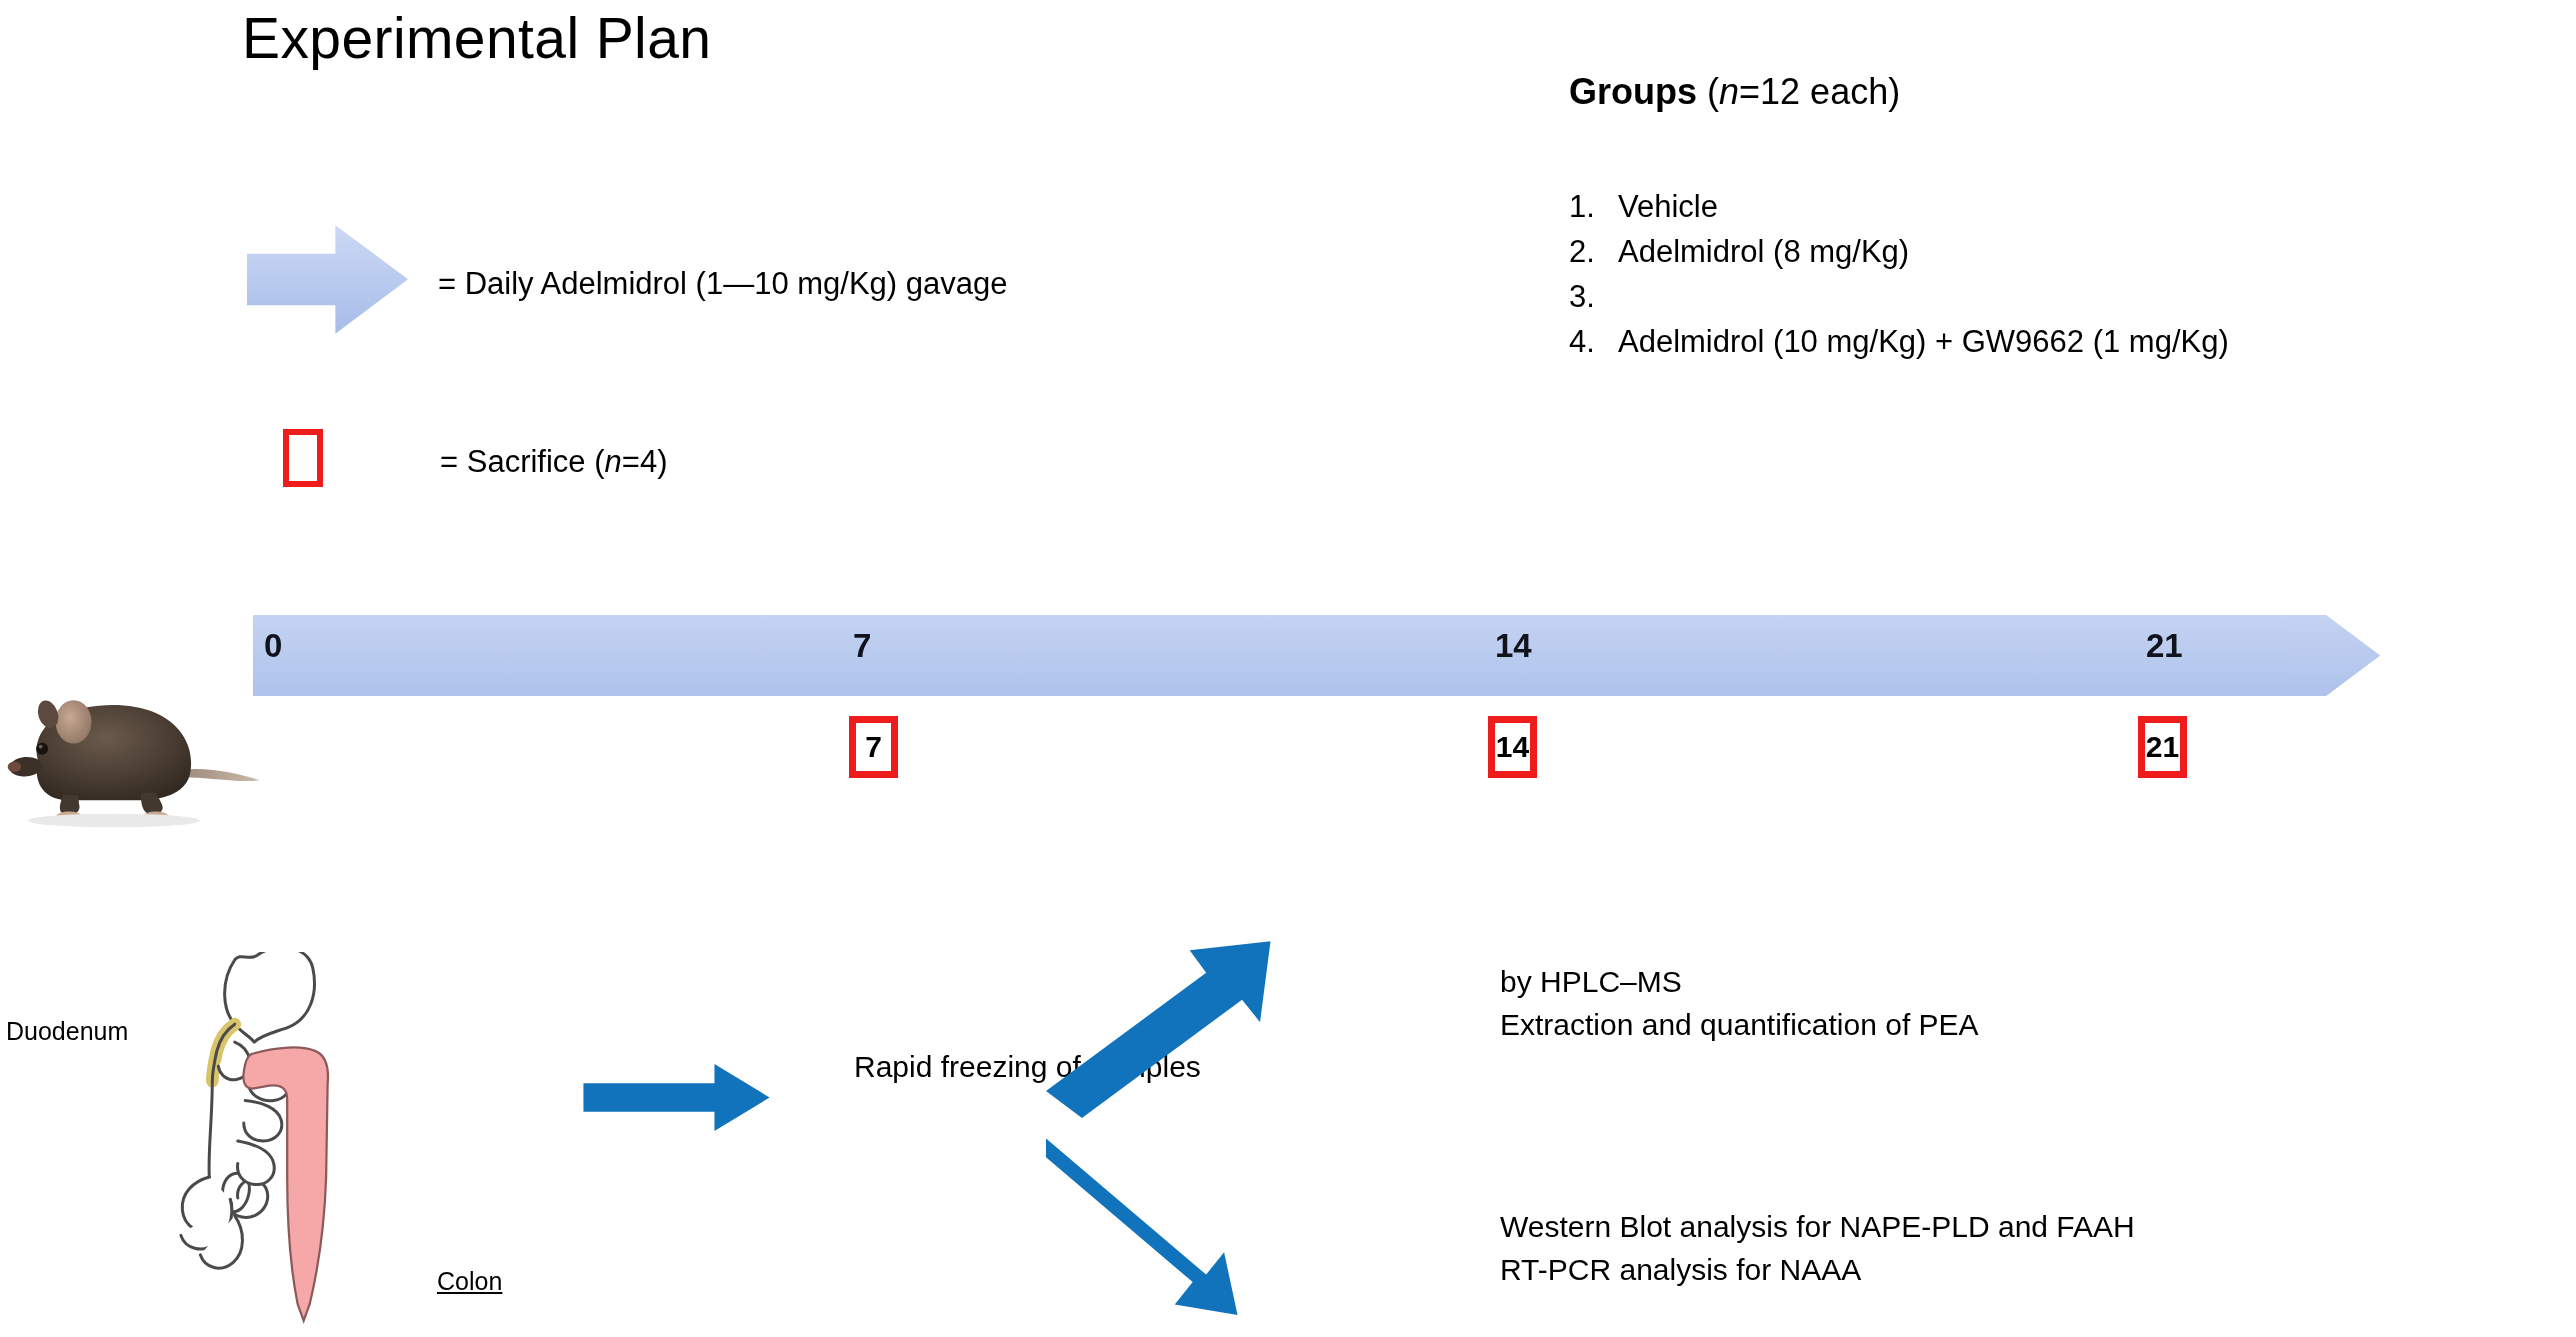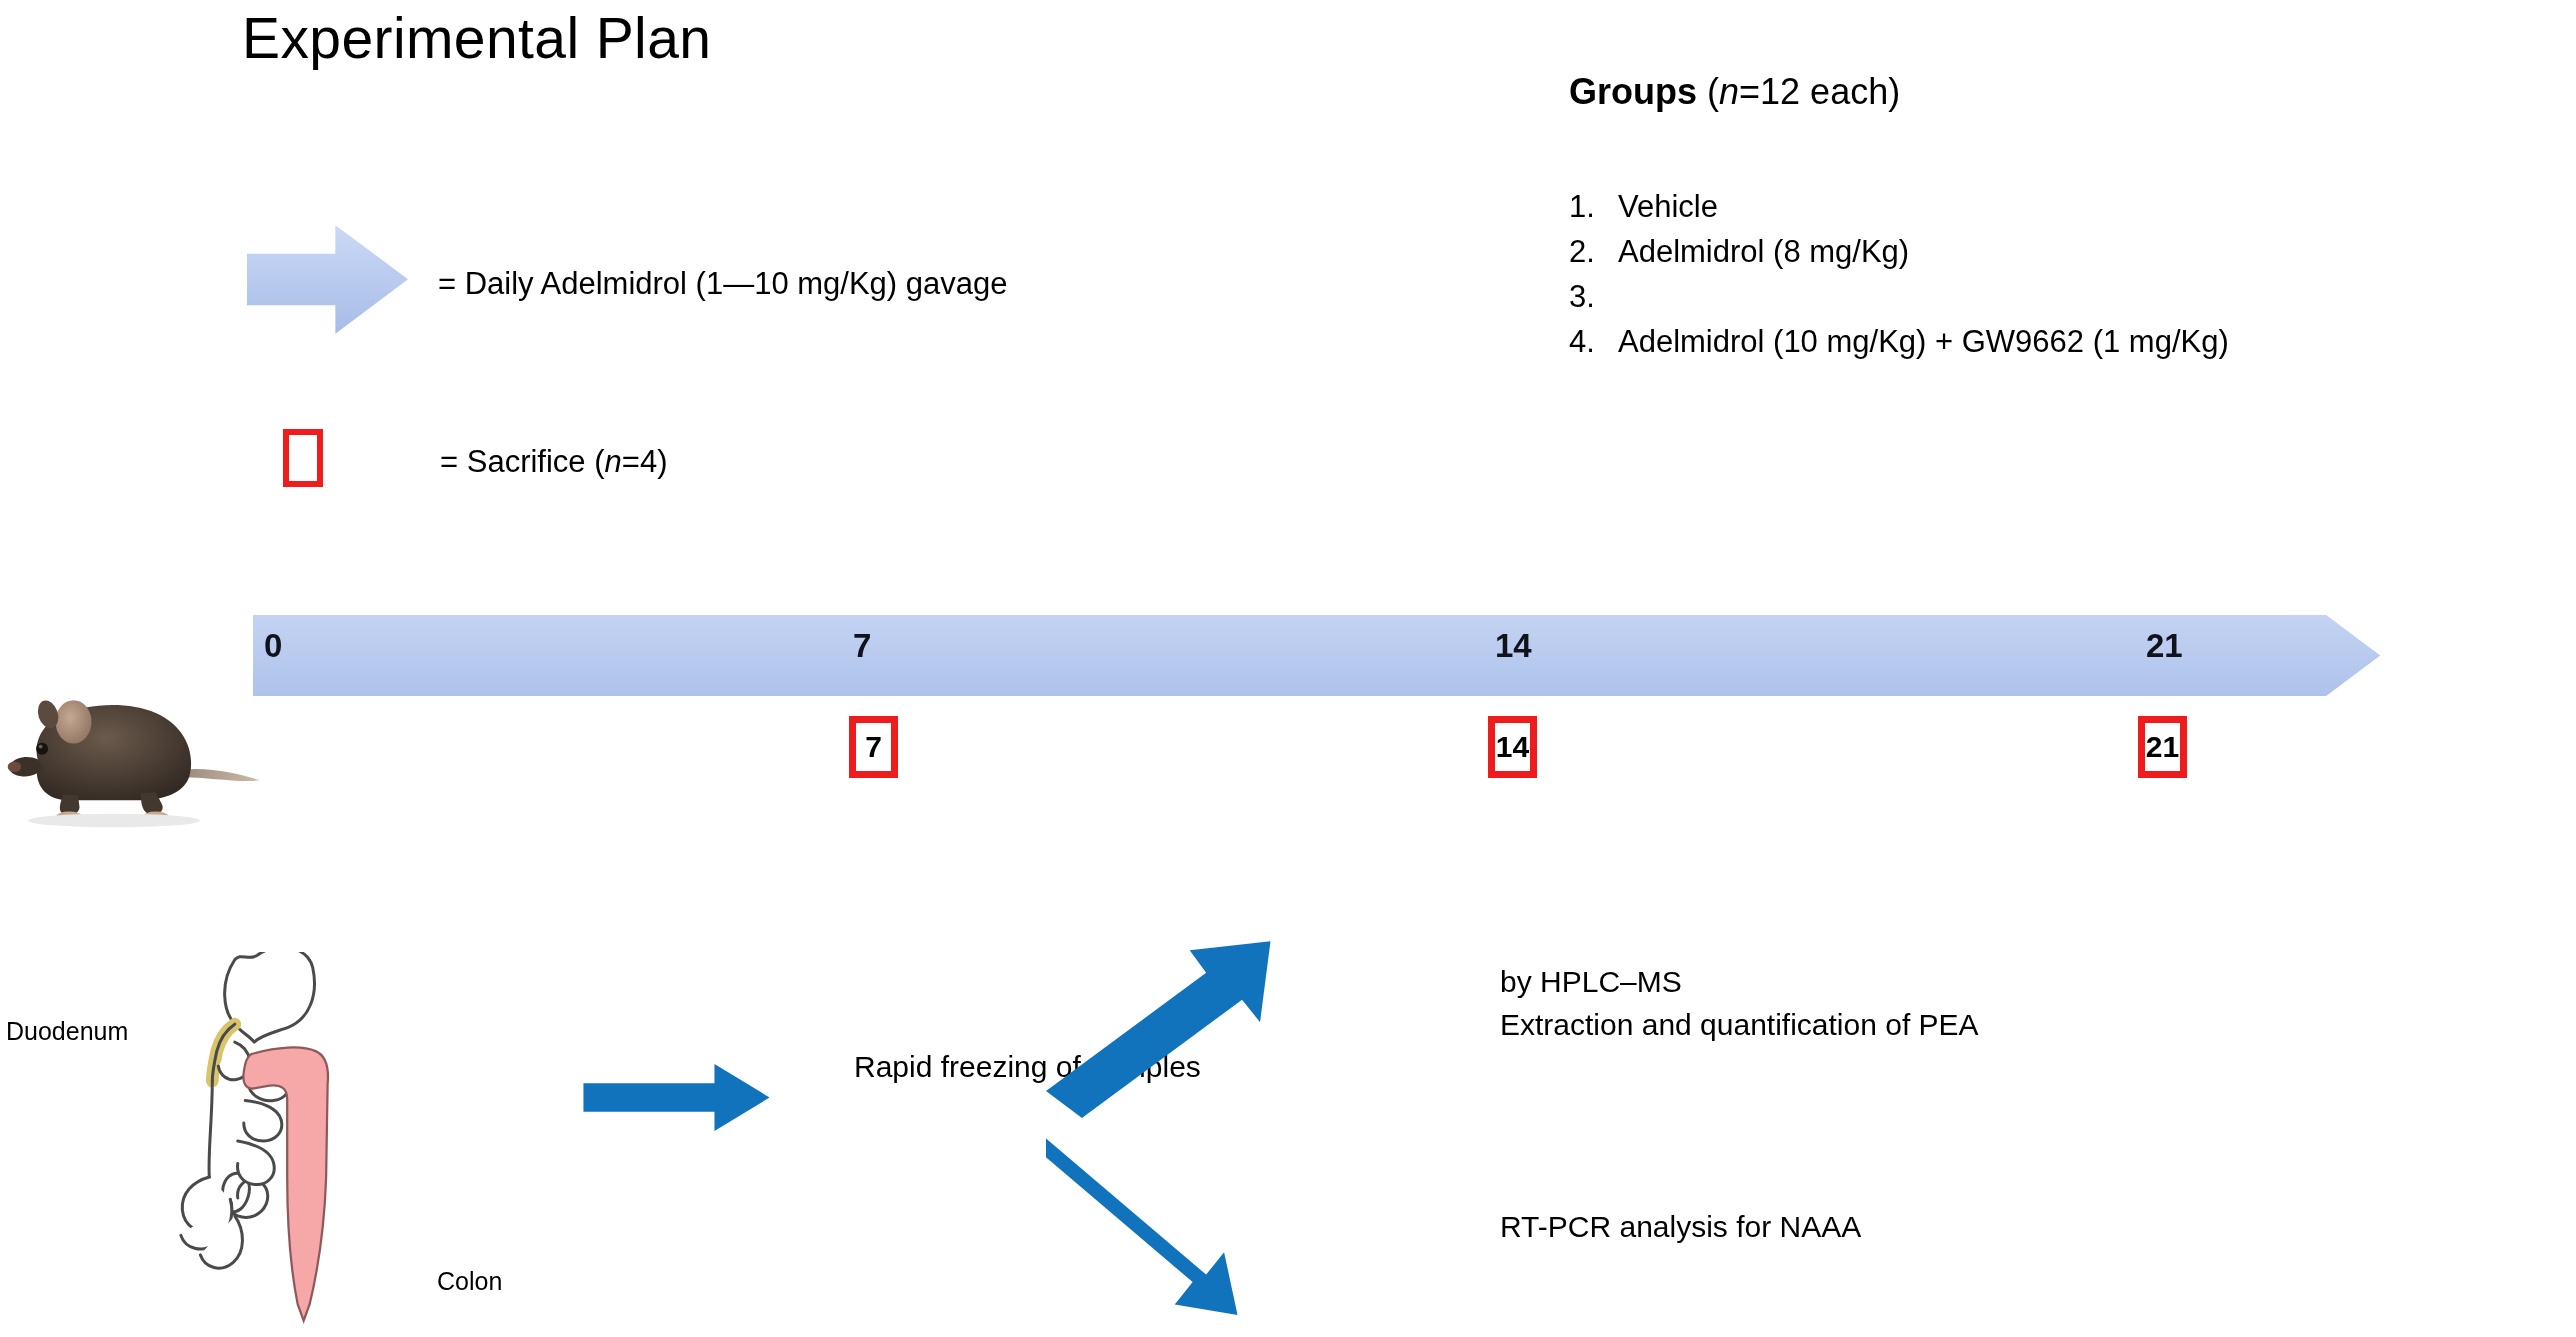--- a/index.html
+++ b/index.html
@@ -68,21 +68,21 @@
   }
 
   
   #mouse-photo{left:-6px; top:671px; width:266px; height:172px;}
   #mouse-photo svg{display:block;width:266px;height:172px;}
 
   
   #gi-diagram{left:88px; top:952px; width:322px; height:375px;}
   #gi-diagram svg{display:block;width:322px;height:375px;}
   #label-duodenum{left:6px; top:1017px; font-size:25px;}
-  #label-colon{left:437px; top:1267px; font-size:25px;}
+  #label-colon{left:437px; top:1267px; font-size:25px;text-decoration:underline;}
 
   
   #arrow-freeze{left:583px; top:1064px; width:187px; height:67px;}
   #arrow-freeze svg{display:block;width:187px;height:67px;}
   #freeze-text{
     left:854px; top:1046px;
     font-size:30px; line-height:42px; white-space:nowrap;
   }
   #arrow-up{left:1046px; top:941px; width:232px; height:184px;}
   #arrow-up svg{display:block;width:232px;height:184px;}
@@ -267,15 +267,16 @@
   <div>by HPLC–MS</div>
   <div>Extraction and quantification of PEA</div>
 </div>
 
 <div class="abs" id="arrow-down">
   <svg viewBox="0 0 310 250" xmlns="http://www.w3.org/2000/svg">
     <path d="M0,14 L214,196 L238,166 L256,250 L172,236 L196,206 L-18,24 Z" fill="#1273bd"></path>
   </svg>
 </div>
 <div class="abs" id="wb-text">
+  <div>Western Blot analysis for NAPE-PLD and FAAH</div>
   <div>RT-PCR analysis for NAAA</div>
 </div>
 
 
 </body></html>

